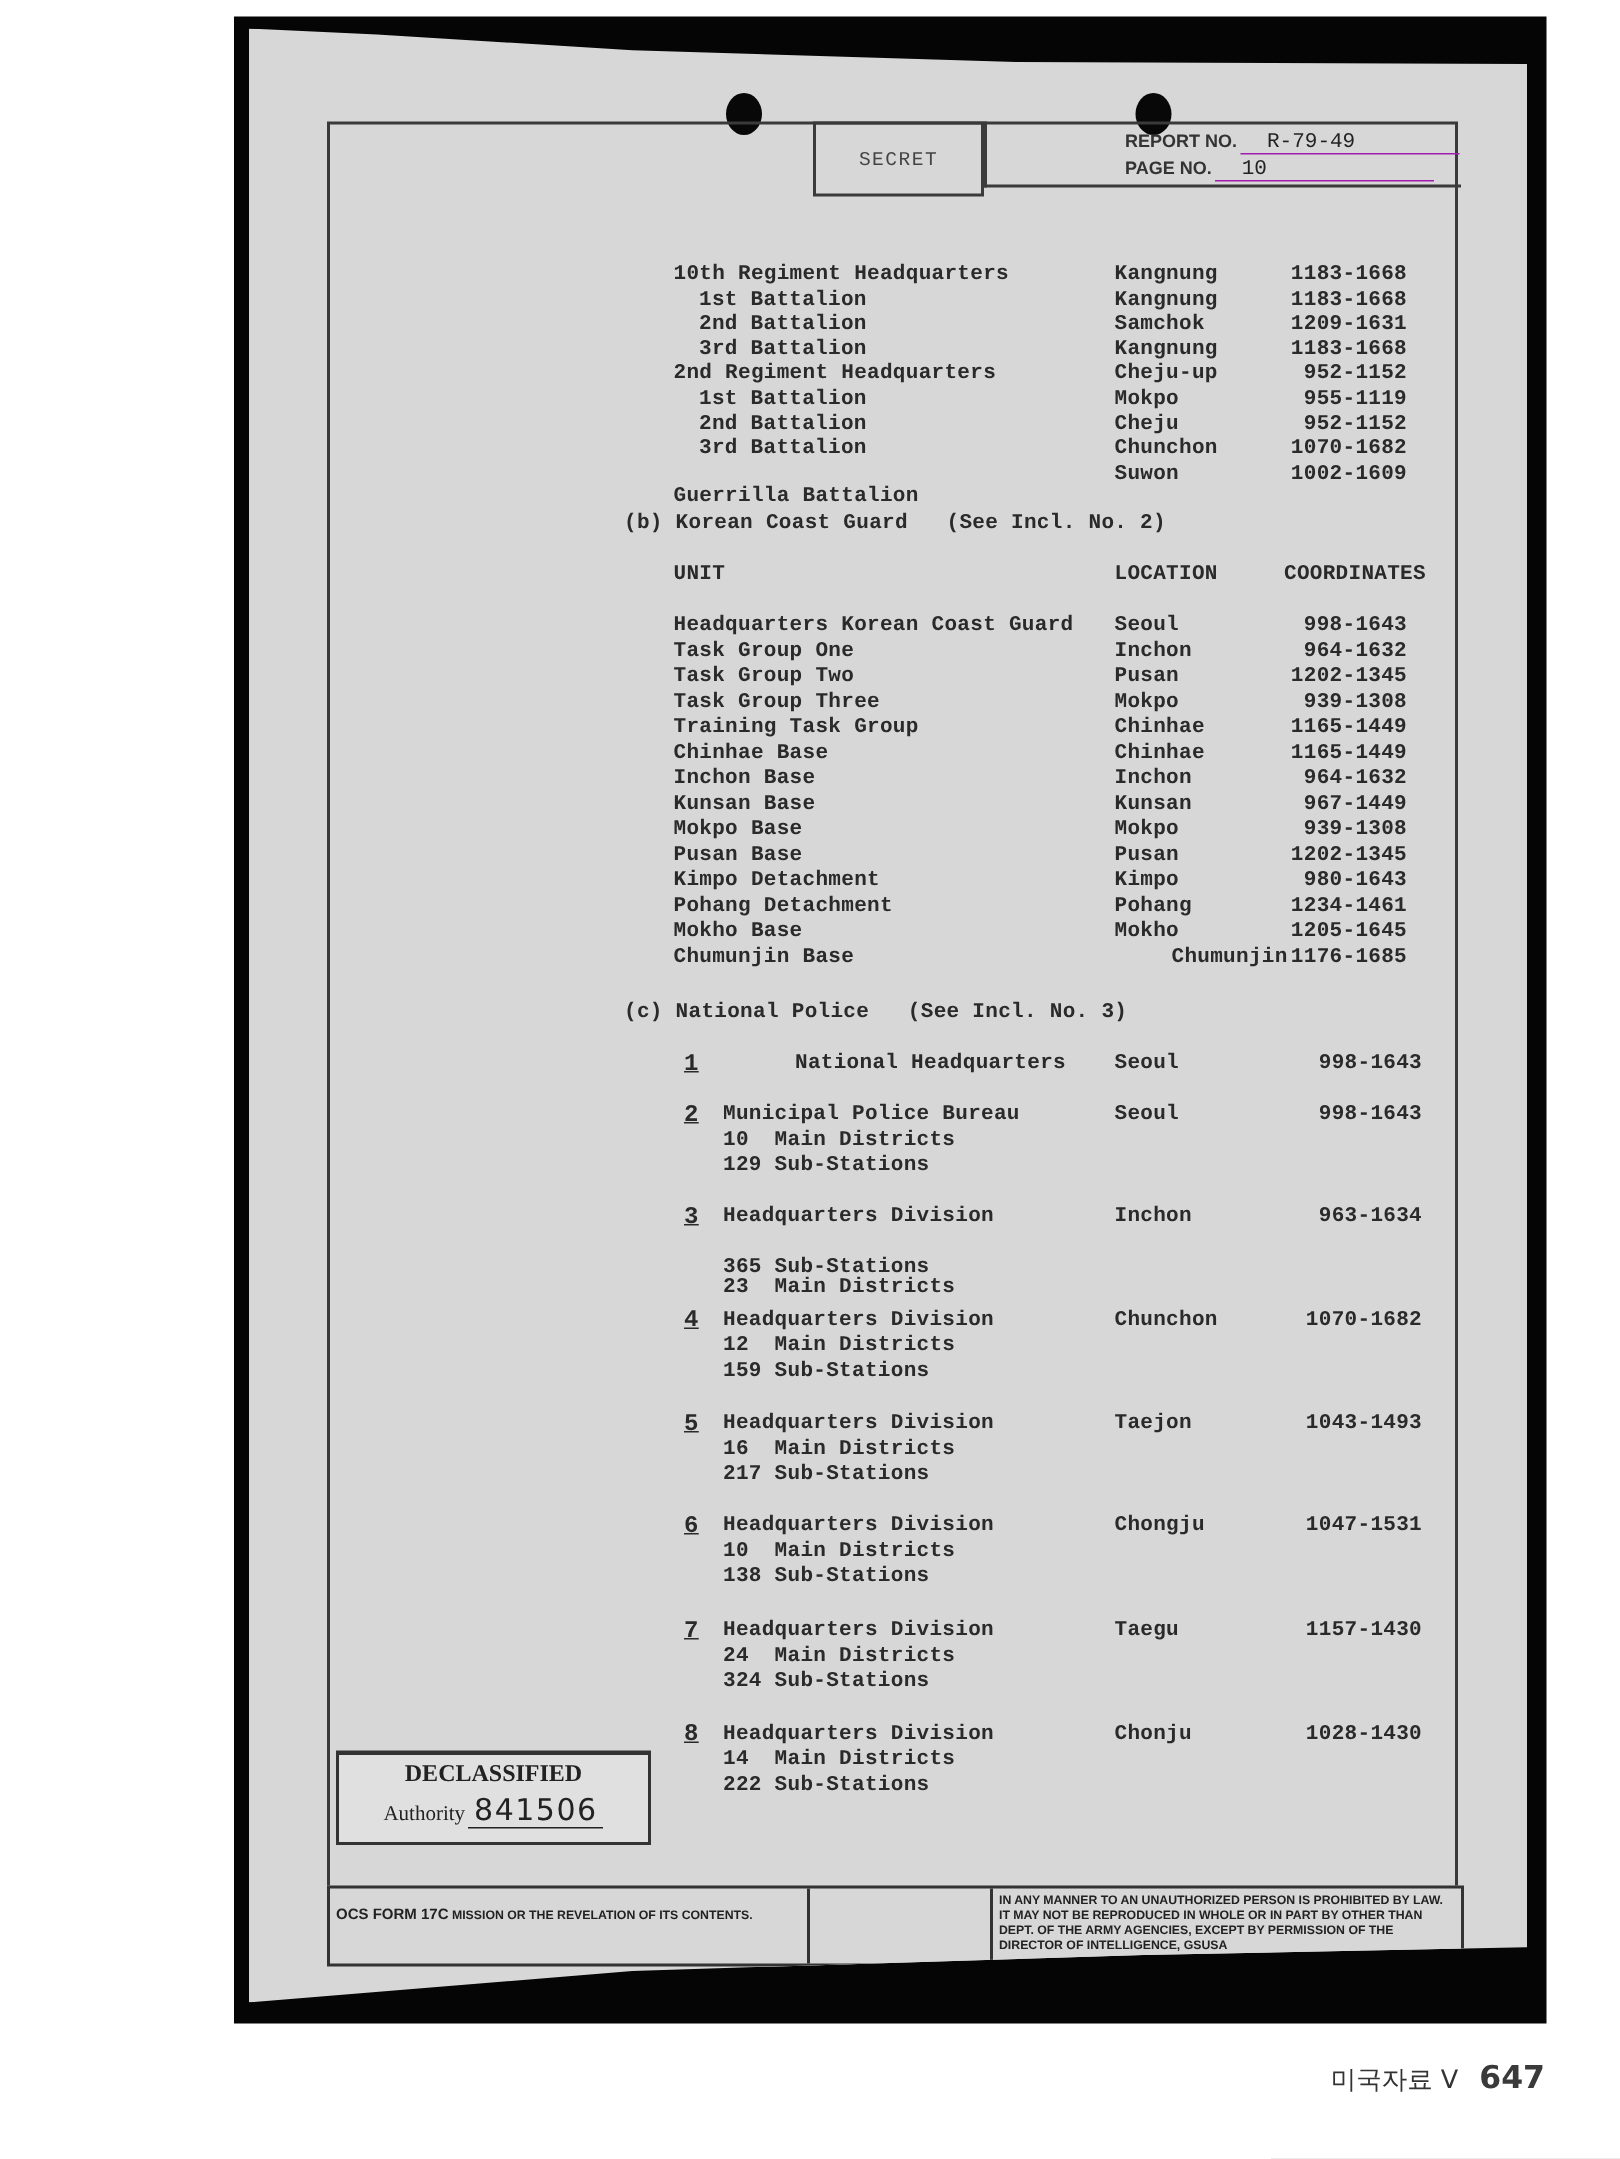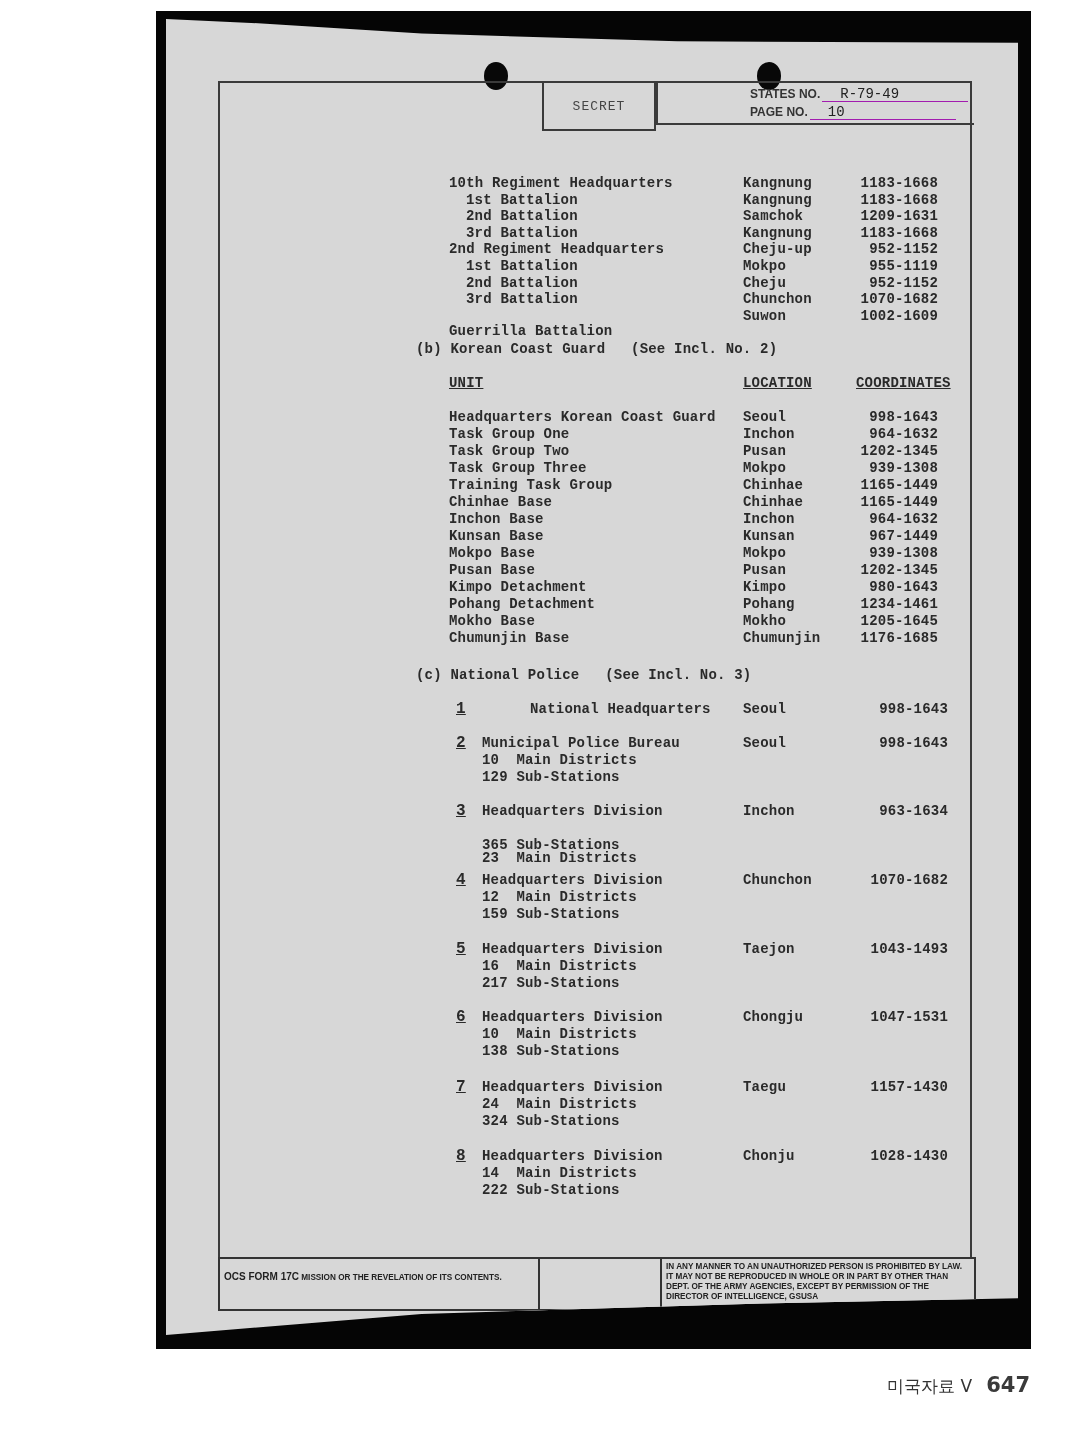--- a/index.html
+++ b/index.html
@@ -42,21 +42,21 @@
 
   .tw { color: #2a2a2a; font-size: 14px; font-weight: bold; letter-spacing: 0.2px; }
   .line { position: absolute; white-space: pre; }
   .c-unit { left: 283px; }
   .c-unit.i1 { left: 300px; }
   .c-loc { left: 577px; }
   .c-coord { left: 690px; width: 82px; text-align: right; }
   .sec-head { left: 250px; }
   .num { left: 290px; text-decoration: underline; font-size: 16px; }
   .sub { left: 316px; }
-  .u { text-decoration: underline; }
+  .u { }
 
   .declass {
     position: absolute; left: 58px; top: 1148px; width: 206px; height: 58px;
     border: 2px solid #333; border-top-width: 3px; background: #e0e0e0;
     font-family: "Liberation Serif", serif; color: #222; text-align: center;
   }
   .declass .t1 { font-weight: bold; font-size: 16px; margin-top: 4px; }
   .declass .t2 { font-size: 14px; margin-top: 2px; }
   .declass .hand {
     font-family: "DejaVu Sans", sans-serif; font-size: 20px; border-bottom: 1px solid #222;
@@ -86,21 +86,21 @@
   <div class="paper">
     <div class="punch" style="left:318px; top:43px;"></div>
     <div class="punch" style="left:591px; top:43px;"></div>
 
     <div class="frame">
       <div class="hdr-secret">
         <span>SECRET</span>
       </div>
       <div class="hdr-report">
         <div class="hdr-row" style="top:6px;">
-          <span class="lbl">STATES NO.</span>
+          <span class="lbl">REPORT NO.</span>
           <span class="val">R-79-49</span>
         </div>
         <div class="hdr-row" style="top:24px;">
           <span class="lbl">PAGE NO.</span>
           <span class="val">10</span>
         </div>
       </div>
     </div>
 
     <div id="army">
@@ -171,21 +171,21 @@
         <div class="line tw c-unit" style="top: 560px;">Kimpo Detachment</div>
         <div class="line tw c-loc" style="top: 560px;">Kimpo</div>
         <div class="line tw c-coord" style="top: 560px;">980-1643</div>
         <div class="line tw c-unit" style="top: 577px;">Pohang Detachment</div>
         <div class="line tw c-loc" style="top: 577px;">Pohang</div>
         <div class="line tw c-coord" style="top: 577px;">1234-1461</div>
         <div class="line tw c-unit" style="top: 594px;">Mokho Base</div>
         <div class="line tw c-loc" style="top: 594px;">Mokho</div>
         <div class="line tw c-coord" style="top: 594px;">1205-1645</div>
         <div class="line tw c-unit" style="top: 611px;">Chumunjin Base</div>
-        <div class="line tw c-loc" style="top: 611px;">Chumunjin</div>
+        <div class="line tw c-loc" style="top: 611px; margin-left: 38px;">Chumunjin</div>
         <div class="line tw c-coord" style="top: 611px;">1176-1685</div>
       </div>
 
     <div class="line tw sec-head" style="top:648px;">(c) National Police   (See Incl. No. 3)</div>
     <div id="police">
         <div class="line tw num" style="top: 681px;">1</div>
         <div class="line tw sub" style="top: 682px; padding-left: 48px;">National Headquarters</div>
         <div class="line tw c-loc" style="top: 682px;">Seoul</div>
         <div class="line tw c-coord" style="top: 682px;;left:700px">998-1643</div>
         <div class="line tw num" style="top: 715px;">2</div>
@@ -225,20 +225,26 @@
         <div class="line tw sub" style="top: 1077px;">24  Main Districts</div>
         <div class="line tw sub" style="top: 1094px;">324 Sub-Stations</div>
         <div class="line tw num" style="top: 1128px;">8</div>
         <div class="line tw sub" style="top: 1129px;">Headquarters Division</div>
         <div class="line tw c-loc" style="top: 1129px;">Chonju</div>
         <div class="line tw c-coord" style="top: 1129px;;left:700px">1028-1430</div>
         <div class="line tw sub" style="top: 1146px;">14  Main Districts</div>
         <div class="line tw sub" style="top: 1163px;">222 Sub-Stations</div>
       </div>
 
+    <div class="declass">
+      <div class="t1">DECLASSIFIED</div>
+      <div class="t2">
+        <span>Authority</span><span class="hand">841506</span>
+      </div>
+    </div>
 
     <div class="footer">
       <div class="fl">
         <br>
         <span class="form">OCS FORM 17C</span>
         <span>MISSION OR THE REVELATION OF ITS CONTENTS.</span>
       </div>
       <div class="fm"></div>
       <div class="fr">
         <span>IN ANY MANNER TO AN UNAUTHORIZED PERSON IS PROHIBITED BY LAW. IT MAY NOT BE REPRODUCED IN WHOLE OR IN PART BY OTHER THAN DEPT. OF THE ARMY AGENCIES, EXCEPT BY PERMISSION OF THE DIRECTOR OF INTELLIGENCE, GSUSA</span>

